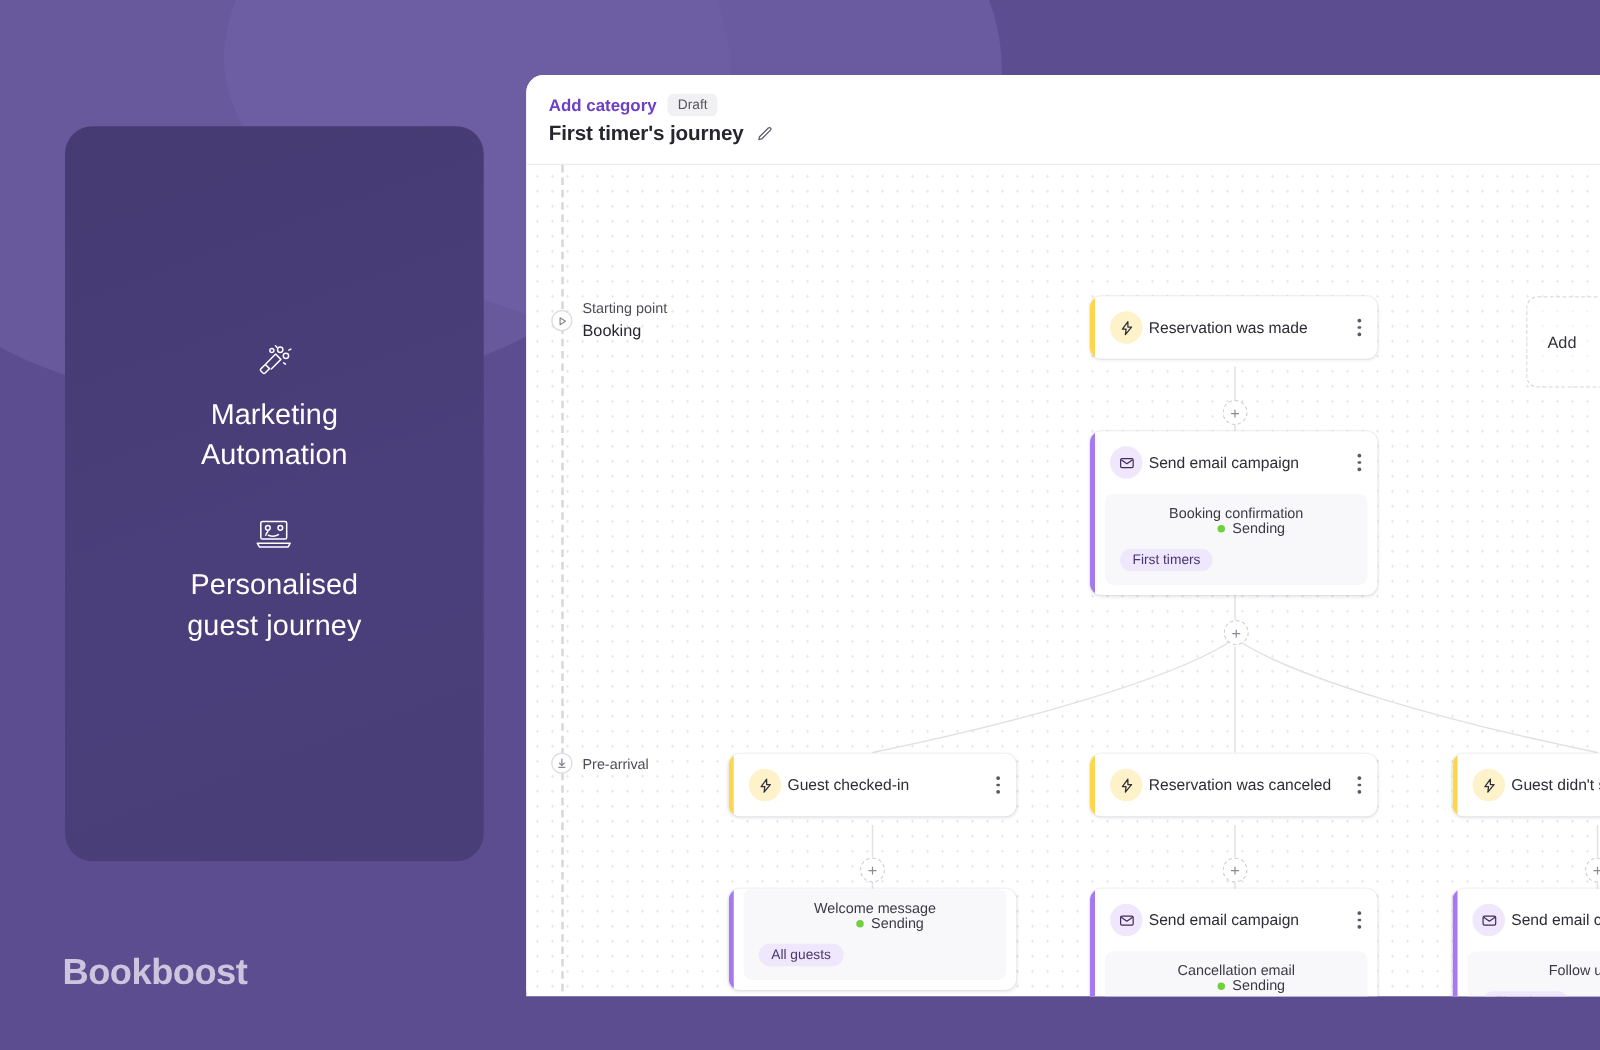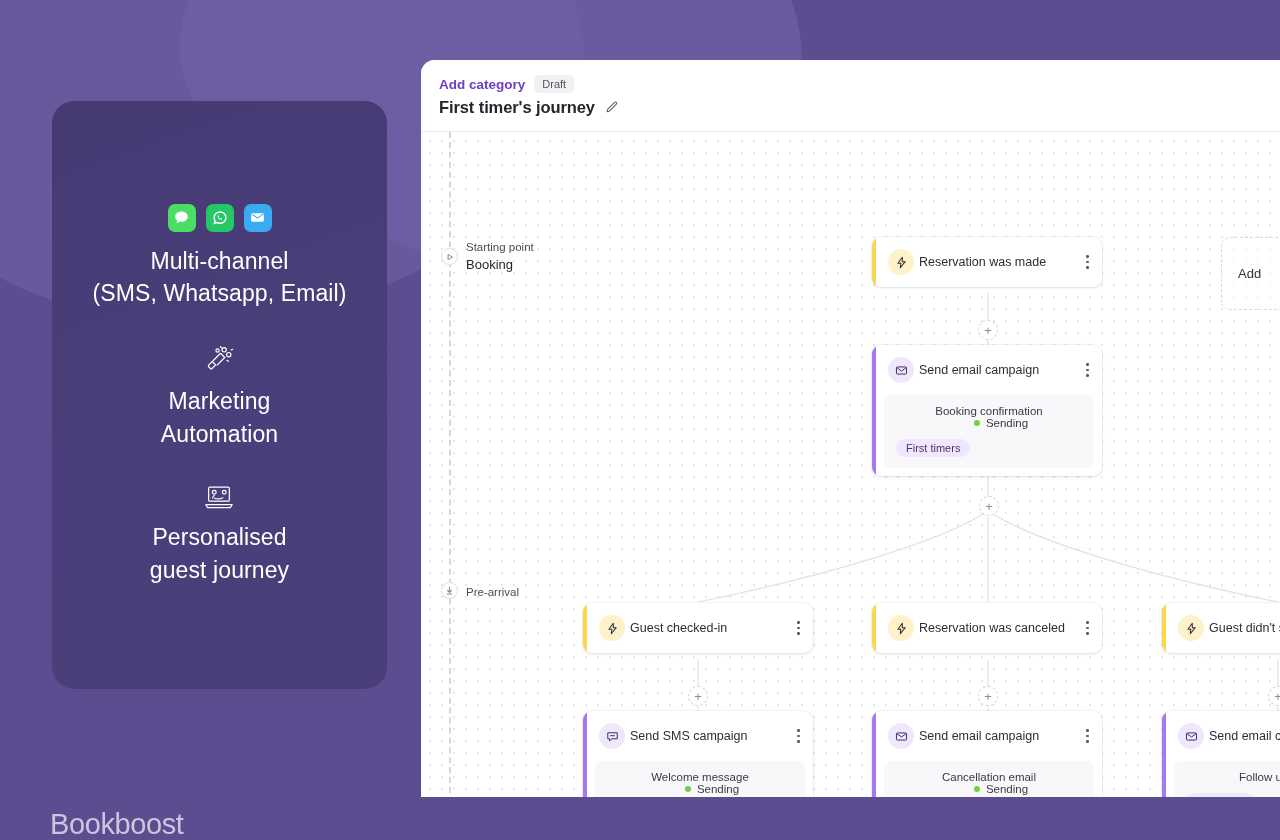--- a/index.html
+++ b/index.html
@@ -71,23 +71,22 @@
 
   
   .logo {
     position: absolute; left: 50px; top: 762px;
     display: flex; align-items: center; gap: 5px;
     color: #cdc4de;
   }
   .logo-text {
     font-size: 29px;
     letter-spacing: -.4px;
-    font-weight: 400;
+    font-weight: 700;
     color: #cdc4de;
-    margin-top: 46px;
   }
 
   
   .panel {
     position: absolute;
     left: 421px; top: 60px;
     width: 859px; height: 737px;
     background: #ffffff;
     border-radius: 14px 0 0 0;
     overflow: hidden;
@@ -270,43 +269,20 @@
   }
 </style>
 </head>
 <body>
 
 <div class="bg-blob-a"></div>
 <div class="bg-blob-b"></div>
 
 <div class="promo">
 
-  <div class="promo-block">
-    <div class="promo-icons">
-      <span class="chip-icon ci-sms">
-        <svg width="17" height="17" viewBox="0 0 24 24">
-            <path fill="#fff" d="M12 3.6c-4.9 0-8.9 3.2-8.9 7.2 0 2.3 1.3 4.3 3.3 5.6-.2 1.1-.9 2.4-1.9 3.3 1.9-.2 3.6-1 4.8-2 .9.2 1.8.3 2.7.3 4.9 0 8.9-3.2 8.9-7.2S16.9 3.6 12 3.6z"></path>
-          </svg>
-      </span>
-      <span class="chip-icon ci-wa">
-        <svg width="18" height="18" viewBox="0 0 24 24">
-            <path fill="none" stroke="#fff" stroke-width="1.9" d="M12 3.9c-4.3 0-7.8 3.4-7.8 7.6 0 1.5.4 2.9 1.2 4.1l-1.1 3.6 3.8-1.1c1.1.6 2.5 1 3.9 1 4.3 0 7.8-3.4 7.8-7.6S16.3 3.9 12 3.9z"></path>
-            <path fill="#fff" d="M9.5 8.3c.2-.1.5-.1.6.2l.6 1.3c.1.2 0 .4-.1.5l-.4.4c-.1.1-.1.2 0 .4.3.6 1.1 1.4 1.8 1.7.2.1.3.1.4 0l.4-.5c.1-.2.3-.2.5-.1l1.3.6c.2.1.3.3.2.5-.2.7-.9 1.2-1.7 1.1-1.9-.2-4-2.3-4.2-4.2-.1-.8.3-1.6.6-1.9z"></path>
-          </svg>
-      </span>
-      <span class="chip-icon ci-mail">
-        <svg width="17" height="17" viewBox="0 0 24 24">
-            <rect x="3" y="6" width="18" height="12" rx="1.6" fill="#fff"></rect>
-            <path d="M3.6 6.8 12 13l8.4-6.2" fill="none" stroke="#3aabf0" stroke-width="1.5"></path>
-          </svg>
-      </span>
-    </div>
-    <div class="promo-title">Multi-channel</div>
-    <div class="promo-title">(SMS, Whatsapp, Email)</div>
-  </div>
 
   <div class="promo-block">
     <div class="promo-glyph">
       <svg width="30" height="30" viewBox="0 0 32 32" fill="none" stroke="#fff" stroke-width="1.25" stroke-linecap="round" stroke-linejoin="round">
         <path d="M5 22.5l3.8-3.8 3.6 3.6-3.8 3.8a1.3 1.3 0 0 1-1.8 0L5 24.3a1.3 1.3 0 0 1 0-1.8z"></path>
         <path d="M9.4 18.1l8.2-8.2 4.5 4.5-8.2 8.2"></path>
         <circle cx="21.5" cy="6.2" r="2.3"></circle>
         <circle cx="26.4" cy="11.4" r="2.3"></circle>
         <circle cx="14.4" cy="6.9" r="1.7"></circle>
         <path d="M24.4 17.4l1.6 1.1M18.6 4.1l-1.1-1.4M28.9 6.5l1.7-.9"></path>
@@ -387,21 +363,21 @@
         <svg width="8" height="8" viewBox="0 0 10 10" fill="none" stroke="#87878f" stroke-width="1.2" stroke-linejoin="round">
             <path d="M2.6 1.6 8 5 2.6 8.4z"></path>
           </svg>
       </span>
       <span class="stage-labels">
         <span class="stage-name" style="display:block">Starting point</span>
         <span class="stage-sub" style="display:block">Booking</span>
       </span>
     </div>
 
-    <div class="stage" style="top:448px">
+    <div class="stage" style="top:468px">
       <span class="stage-dot">
         <svg width="9" height="9" viewBox="0 0 10 10" fill="none" stroke="#87878f" stroke-width="1.2" stroke-linecap="round" stroke-linejoin="round">
             <path d="M5 1.4v5.6M2.9 5 5 7.1 7.1 5M2.4 8.8h5.2"></path>
           </svg>
       </span>
       <span class="stage-labels">
         <span class="stage-name">Pre-arrival</span>
       </span>
     </div>
 
@@ -494,34 +470,20 @@
           <svg width="13" height="13" viewBox="0 0 16 16" fill="none" stroke="#2f2f38" stroke-width="1.25" stroke-linejoin="round" stroke-linecap="round">
               <path d="M9 1.6 3.6 9h3.6l-.7 5.4L12.6 7H9z"></path>
             </svg>
         </span>
         <span class="card-title">Guest didn't show up</span>
 
       </div>
     </div>
 
     <div class="card action" style="left:162px; top:579px">
-      <div class="card-head">
-        <span class="card-ico ico-action">
-          <svg width="13" height="13" viewBox="0 0 16 16" fill="none" stroke="#3c2d5e" stroke-width="1.2" stroke-linejoin="round">
-              <path d="M2.2 3.4h11.6v7.4H7.4l-3 2.6v-2.6H2.2z"></path>
-              <path d="M5.2 7h5.6"></path>
-            </svg>
-        </span>
-        <span class="card-title">Send SMS campaign</span>
-        <span class="kebab">
-            <i></i>
-            <i></i>
-            <i></i>
-          </span>
-      </div>
       <div class="card-body">
         <div class="body-row">
           <span class="body-name">Welcome message</span>
           <span class="status">
             <i class="dot"></i>
             <span>Sending</span>
           </span>
         </div>
         <span class="tag">All guests</span>
       </div>

